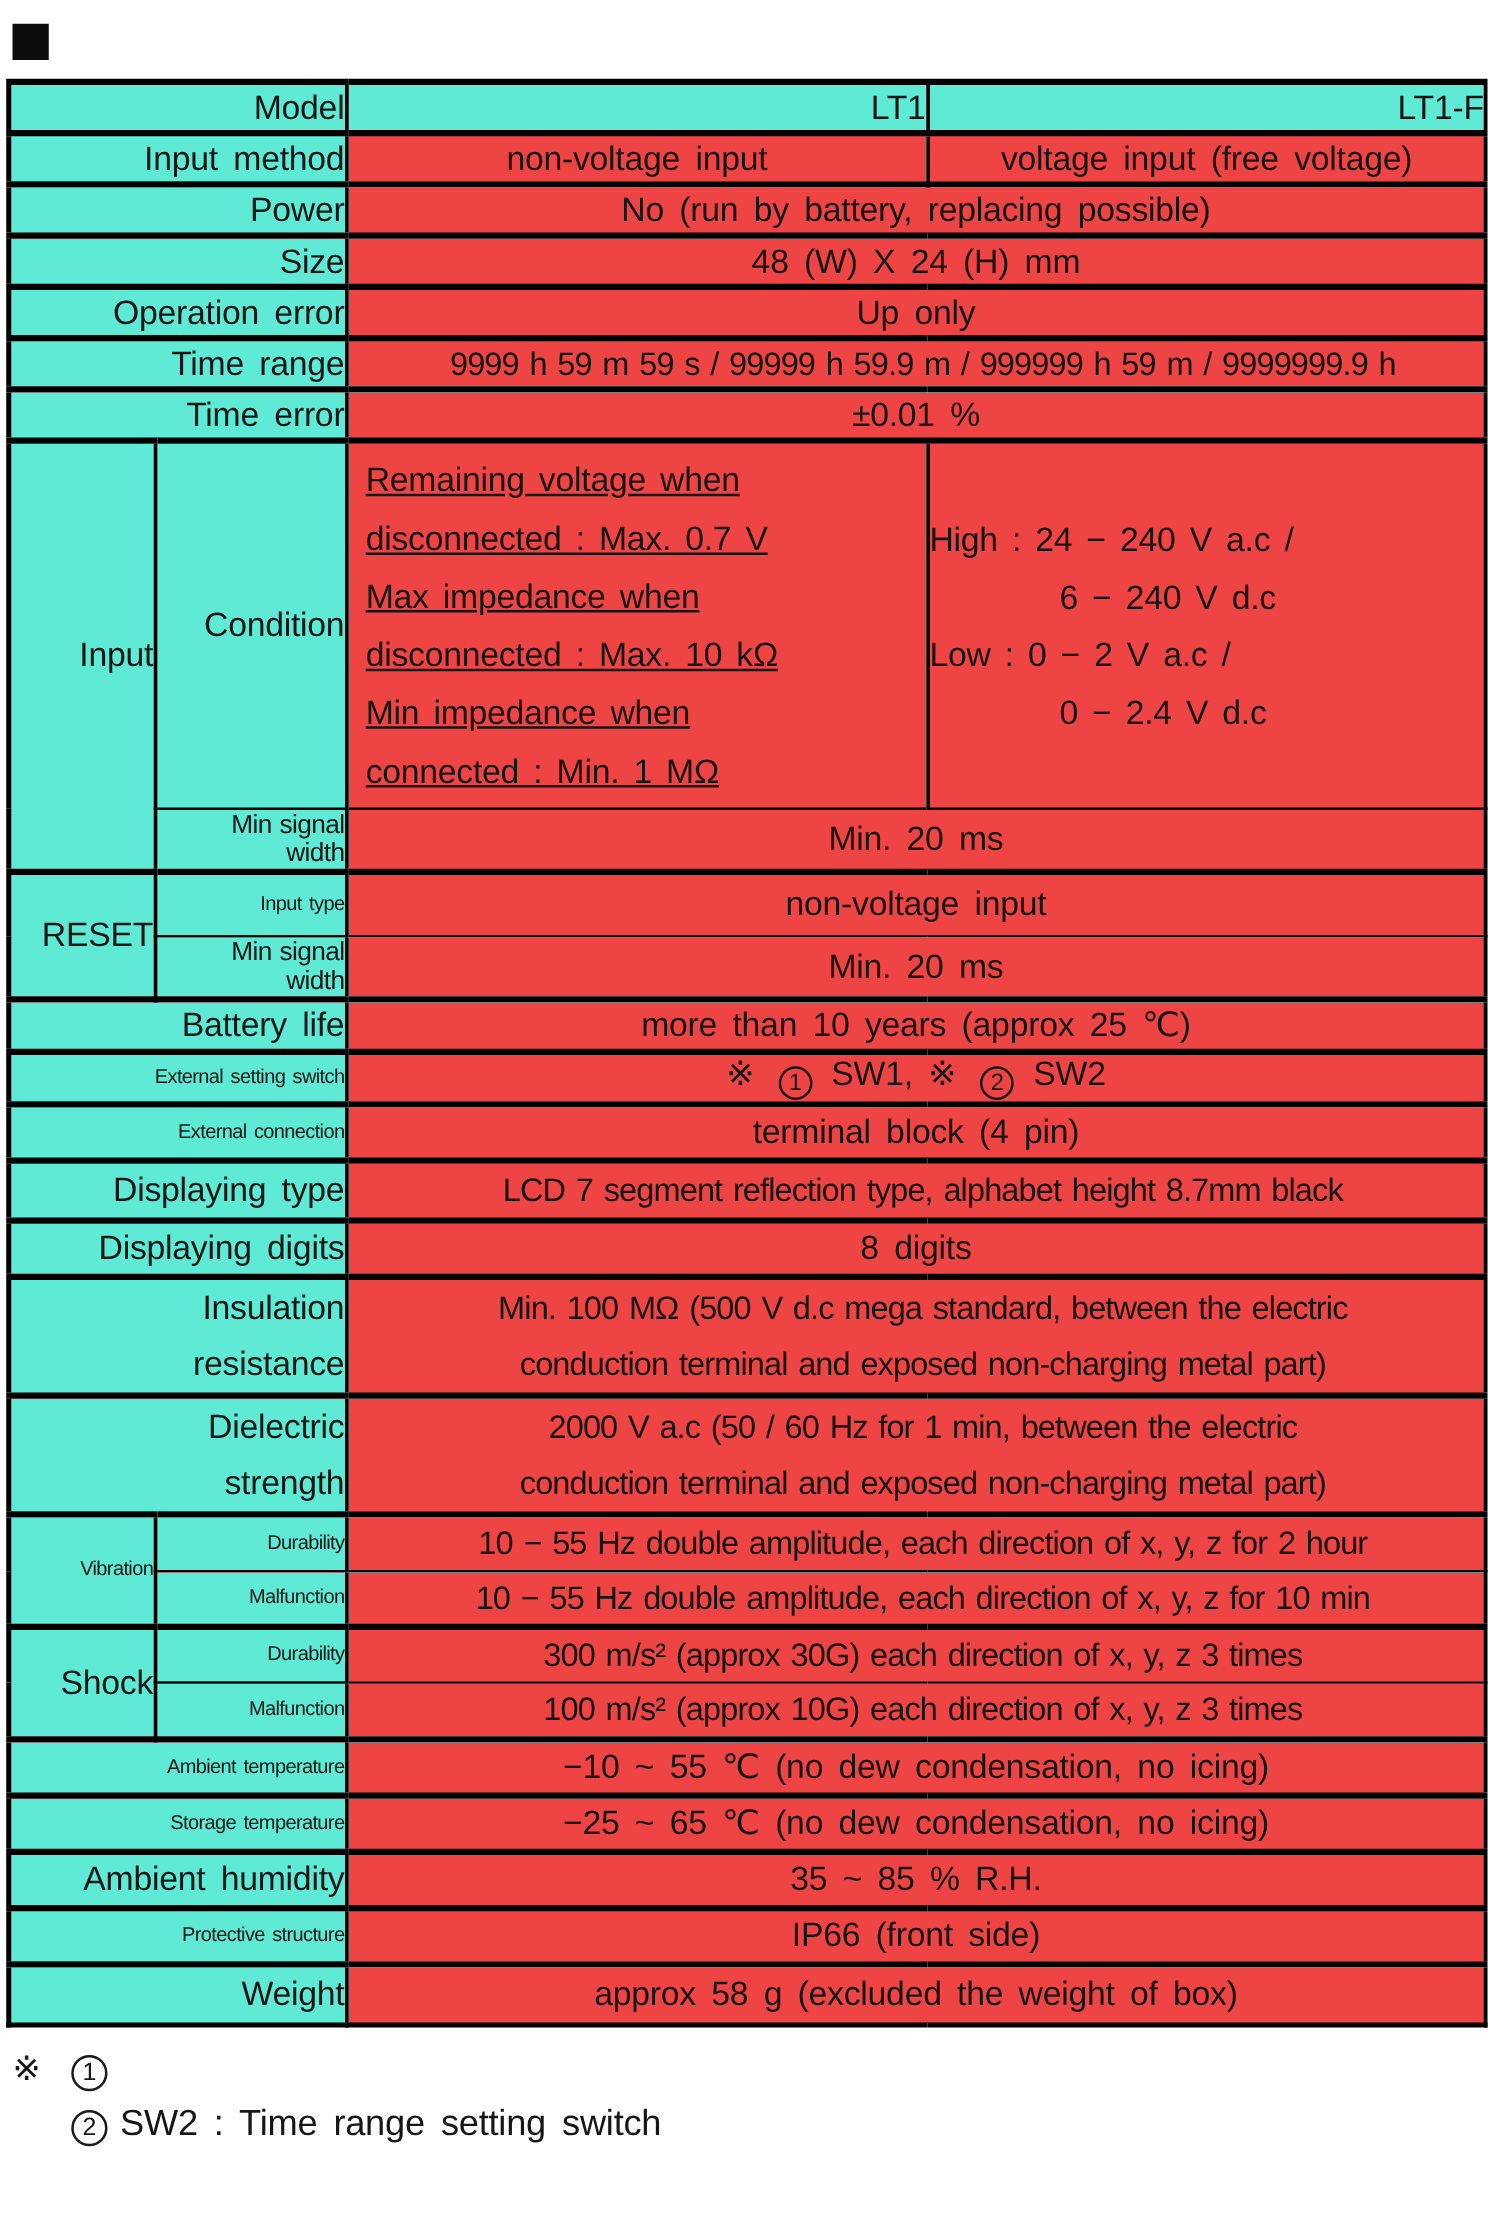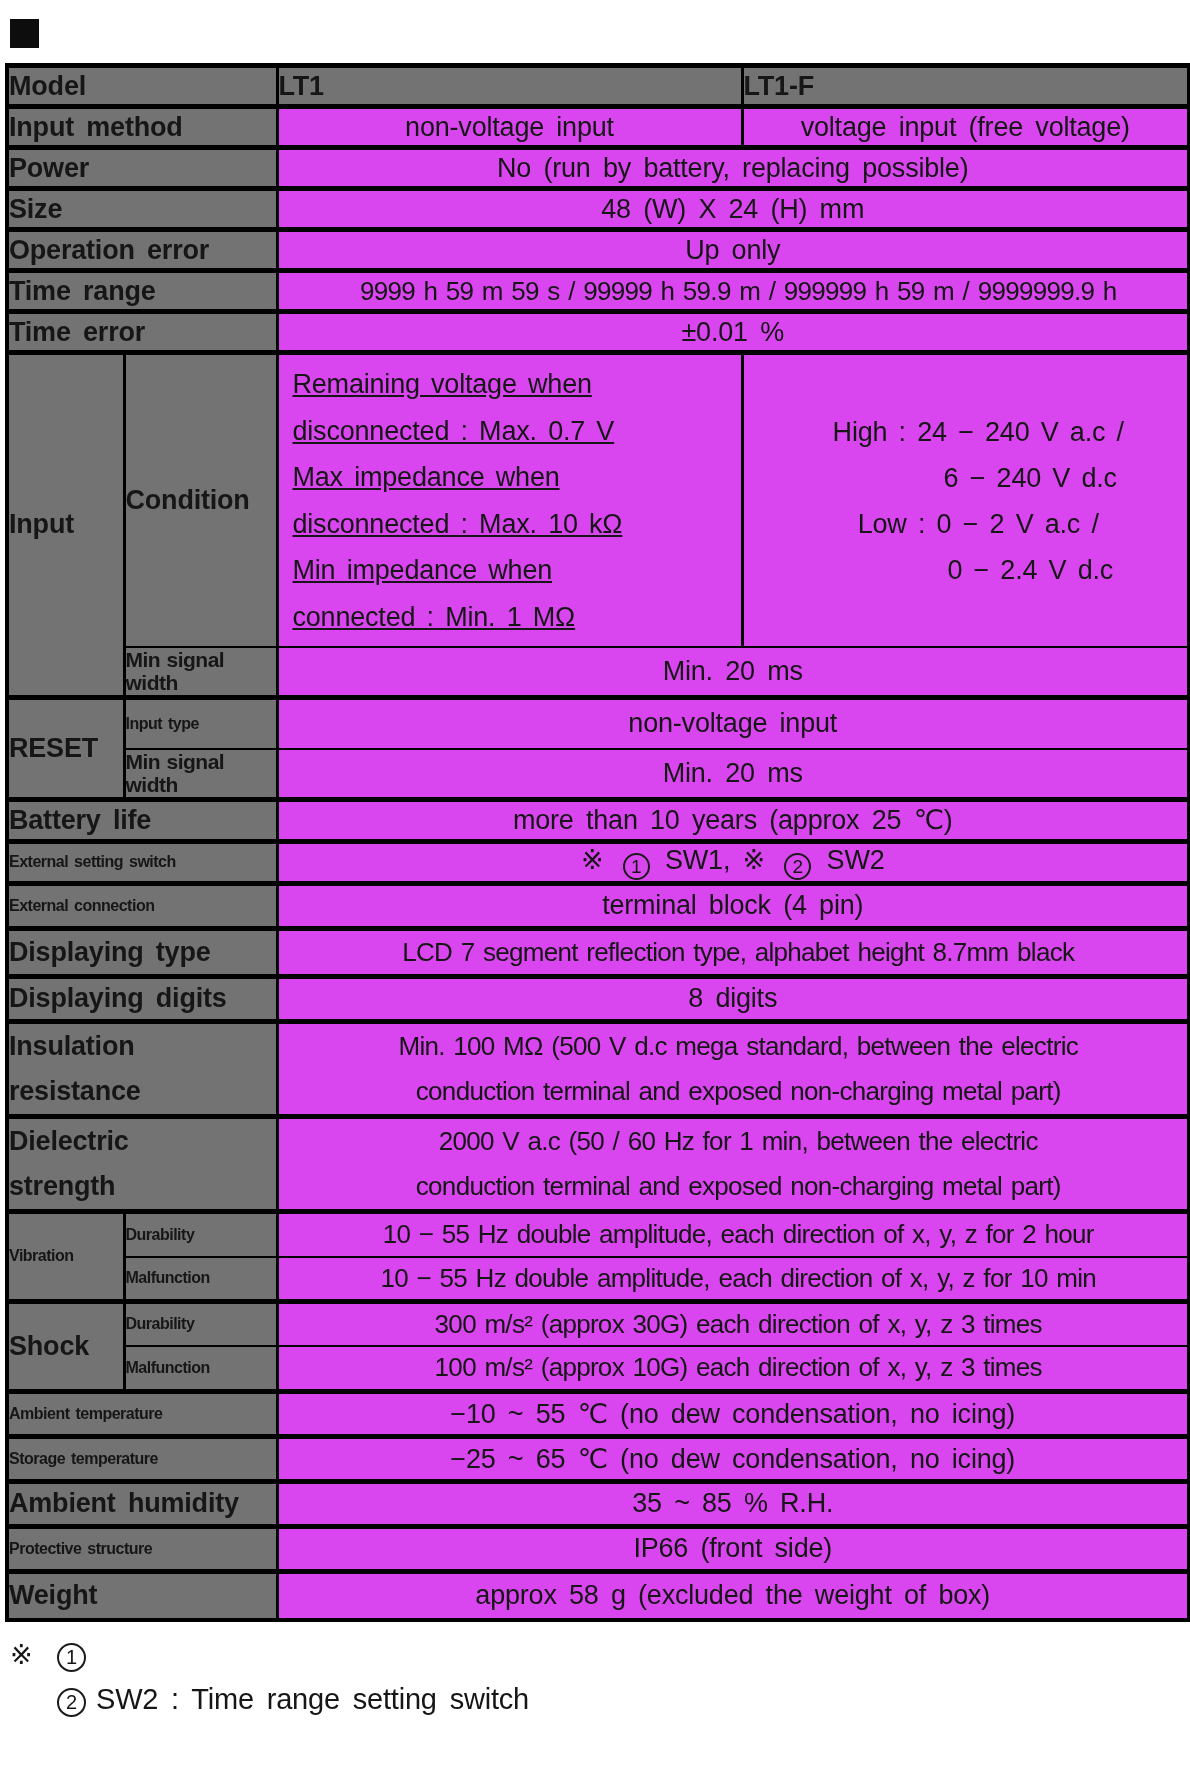--- a/index.html
+++ b/index.html
@@ -33,34 +33,34 @@
     width: 1182px; margin-left: 1px;
     border: 4px solid #000;
   }
   td {
     border: 2px solid #000;
     border-left-width: 3px; border-right-width: 3px;
     padding: 0; vertical-align: middle; overflow: hidden;
   }
   tr.g > td { border-top-width: 5px; }      
   .lbl {
-    background: #737373; text-align: left;
-    font-size: 27px; word-spacing: 5px; letter-spacing: -0.2px; font-weight: bold;
+    background: #5eead4; text-align: right;
+    font-size: 27px; word-spacing: 5px; letter-spacing: -0.2px;
   }
   .val {
-    background: #d946ef; text-align: center;
+    background: #ef4444; text-align: center;
     font-size: 27px; word-spacing: 5px; letter-spacing: -0.2px;
   }
   .sm   { font-size: 16px; letter-spacing: -0.5px; word-spacing: 2px; }
   .xs   { font-size: 21px; line-height: 23px; letter-spacing: -0.5px; word-spacing: 1px; }
   .tight{ font-size: 26px; letter-spacing: -0.7px; word-spacing: 2px; padding-left: 11px; }
   .two  { line-height: 45px; }
 
   .cond-l { text-align: left; padding: 6px 4px 6px 14px; line-height: 46.5px; word-spacing: 4px; text-decoration: underline; }
-  .cond-r { text-align: center; padding-left: 26px; line-height: 46px; word-spacing: 4px; }
+  .cond-r { text-align: left; line-height: 46px; word-spacing: 4px; }
   .cond-r .indent { padding-left: 104px; }
 
   
   .circ {
     display: inline-block; width: 27px; height: 27px;
     border: 2px solid #1b1b1b; border-radius: 50%;
     font-size: 19px; line-height: 23px; text-align: center;
     vertical-align: -4px; letter-spacing: 0; word-spacing: 0;
     margin: 0 3px;
   }

